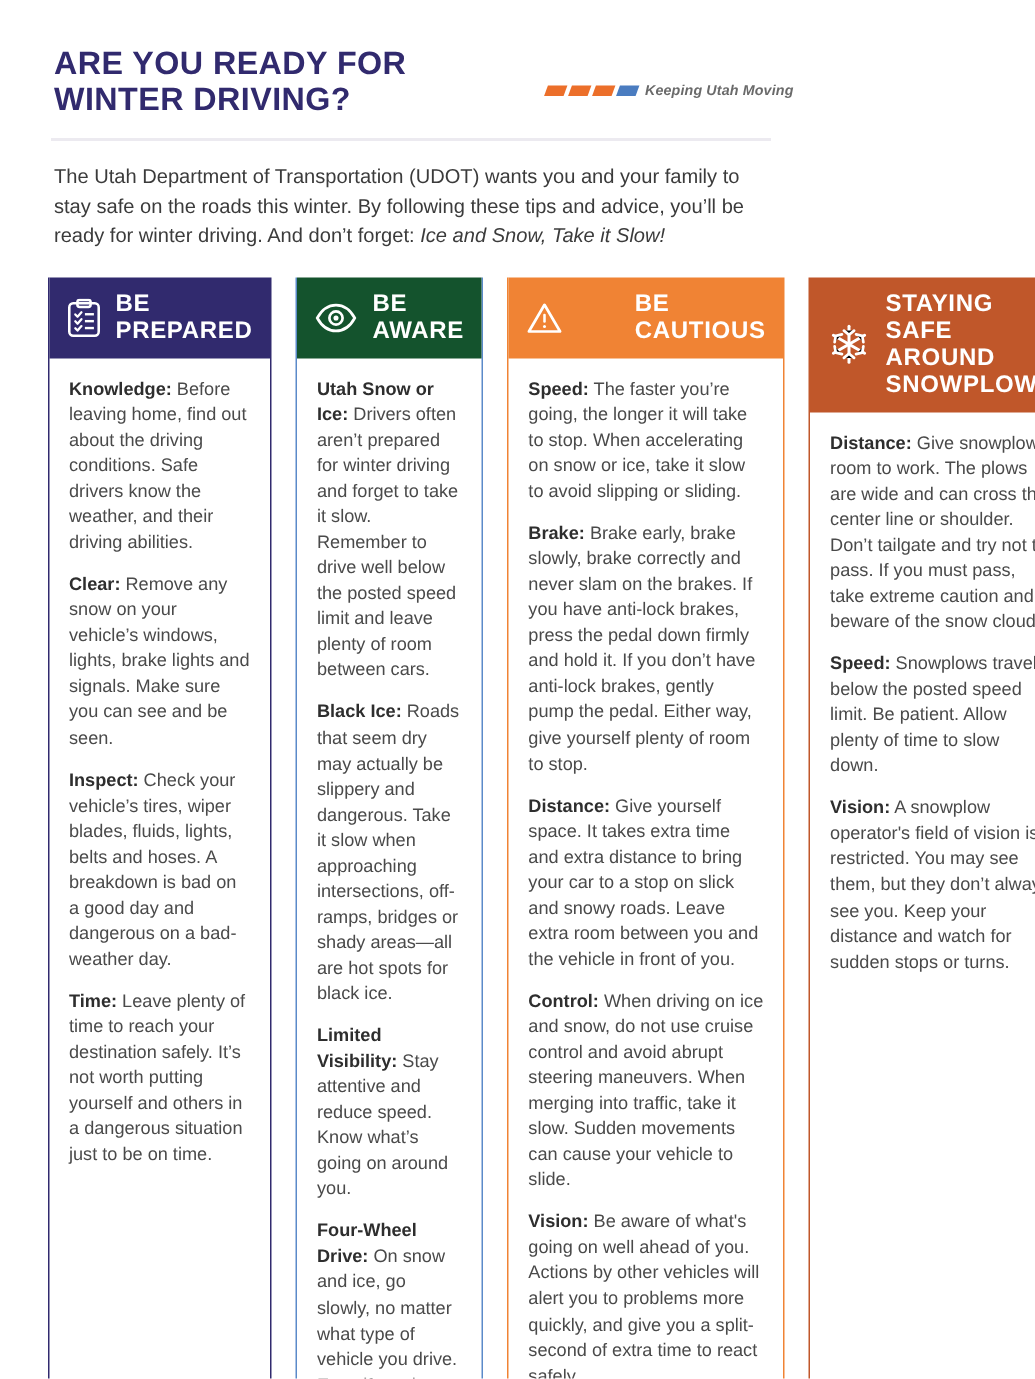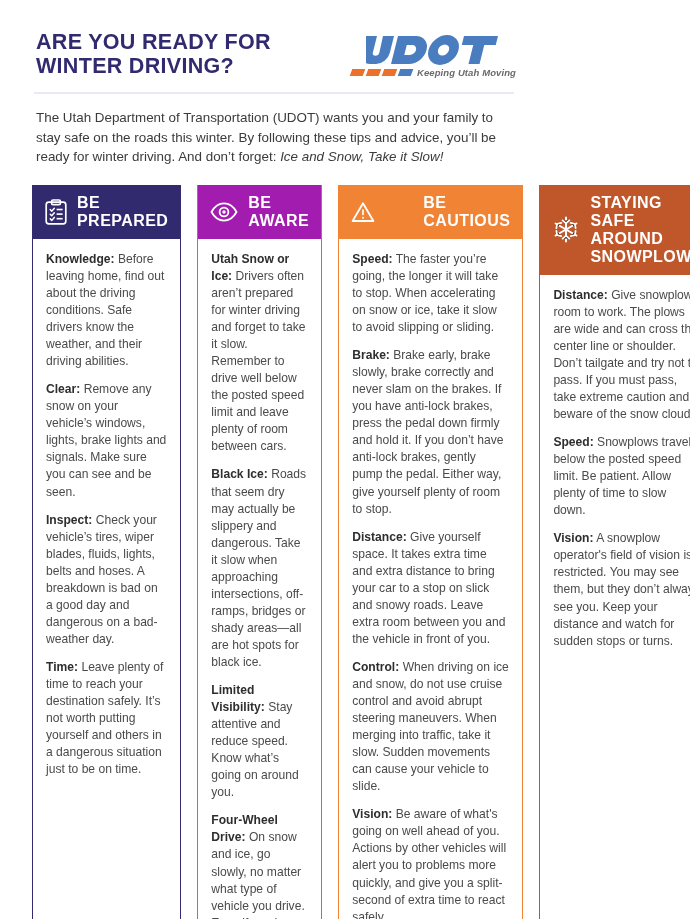--- a/index.html
+++ b/index.html
@@ -33,21 +33,21 @@
     letter-spacing: 0.3px;
     color: #312a6e;
     text-transform: uppercase;
     margin: 2px 0 0 4px;
     white-space: pre-line;
   }
   .logo-wrap {
     width: 152px;
     margin-top: 4px;
     display: flex;
-    flex-direction: column;
+    flex-direction: row;
     align-items: flex-end;
   }
   .logo-mark { display:block; }
   .logo-bottom {
     display: flex;
     align-items: center;
     gap: 5px;
     margin-top: 1px;
   }
   .dashes { display: flex; gap: 3px; }
@@ -119,21 +119,21 @@
     color: #4a4a4a;
     margin: 0 0 11px 0;
   }
   .tip:last-child { margin-bottom: 0; }
   .tip b { color: #2e2e2e; font-weight: bold; }
 
   
   .card.navy   { border-color: #312a6e; }
   .card.navy   .card-head { background: #312a6e; }
   .card.blue   { border-color: #5b8ac9; }
-  .card.blue   .card-head { background: #a21caf; }
+  .card.blue   .card-head { background: #14532d; }
   .card.orange { border-color: #f08334; }
   .card.orange .card-head { background: #f08334; gap: 48px; }
   .card.rust   { border-color: #c0572a; }
   .card.rust   .card-head { background: #c0572a; }
 </style>
 </head>
 <body>
 
 <div class="page">
 

